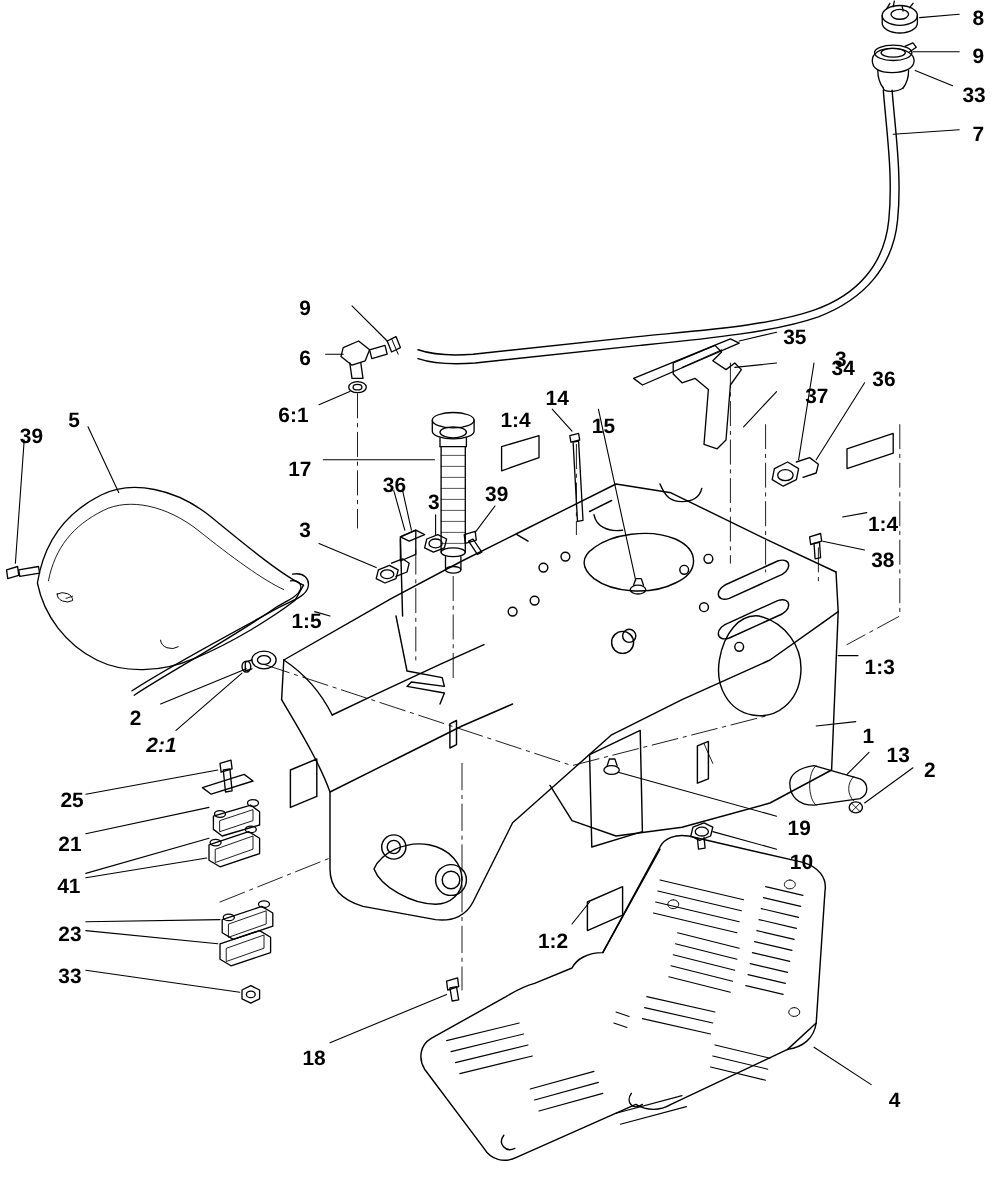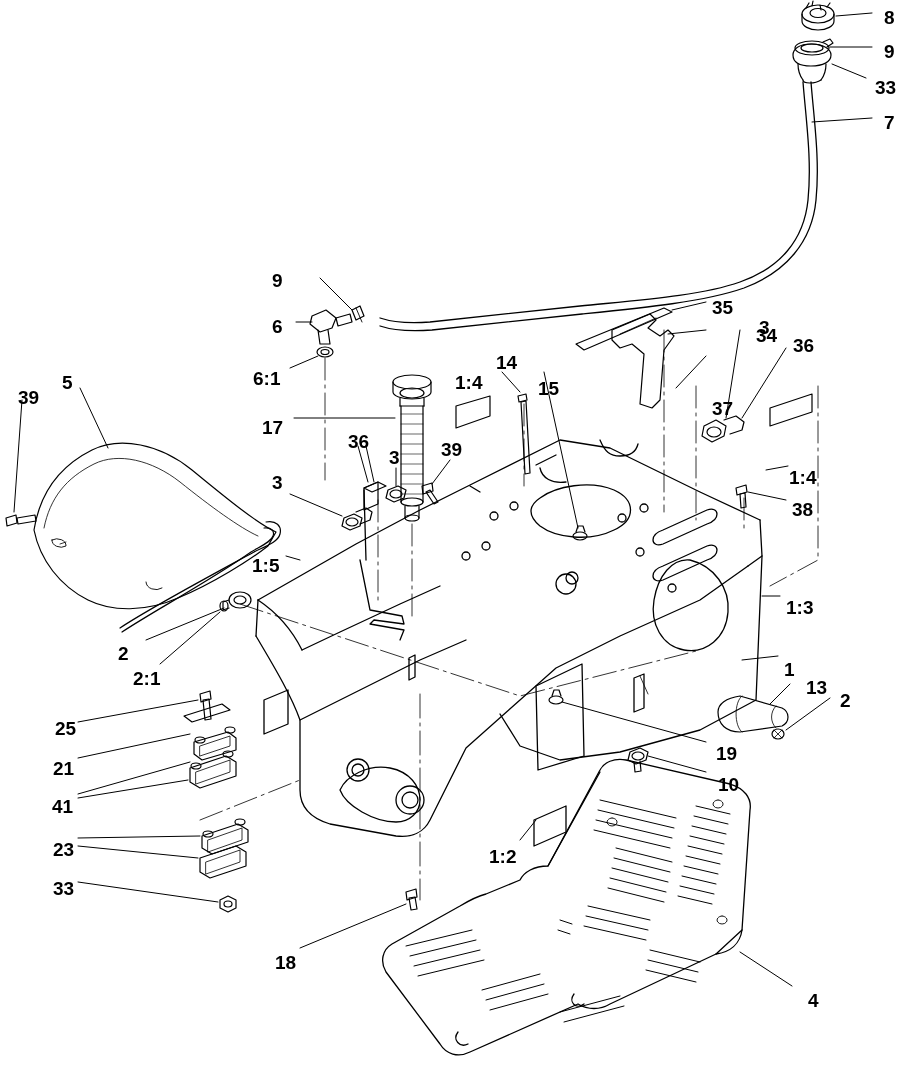--- a/index.html
+++ b/index.html
@@ -396,38 +396,38 @@
   <div class="callout" style="left:884px; top:8px;">8</div>
   <div class="callout" style="left:884px; top:42px;">9</div>
   <div class="callout" style="left:875px; top:78px;text-align:right;">33</div>
   <div class="callout" style="left:884px; top:113px;">7</div>
   <div class="callout" style="left:272px; top:271px;">9</div>
   <div class="callout" style="left:712px; top:298px;text-align:right;">35</div>
   <div class="callout" style="left:272px; top:317px;">6</div>
   <div class="callout" style="left:756px; top:326px;">34</div>
   <div class="callout" style="left:759px; top:318px;">3</div>
   <div class="callout" style="left:793px; top:336px;">36</div>
-  <div class="callout" style="left:712px; top:351px;margin-top:48px;">37</div>
+  <div class="callout" style="left:732px; top:351px;">37</div>
   <div class="callout" style="left:253px; top:369px;">6:1</div>
   <div class="callout" style="left:455px; top:373px;">1:4</div>
   <div class="callout" style="left:496px; top:353px;">14</div>
   <div class="callout" style="left:538px; top:353px;margin-top:26px;">15</div>
   <div class="callout" style="left:18px; top:388px;">39</div>
   <div class="callout" style="left:62px; top:373px;">5</div>
   <div class="callout" style="left:262px; top:418px;">17</div>
   <div class="callout" style="left:348px; top:432px;">36</div>
   <div class="callout" style="left:389px; top:448px;">3</div>
   <div class="callout" style="left:441px; top:440px;">39</div>
   <div class="callout" style="left:789px; top:468px;">1:4</div>
   <div class="callout" style="left:272px; top:473px;">3</div>
   <div class="callout" style="left:792px; top:500px;">38</div>
-  <div class="callout" style="left:252px; top:556px;">1:5</div>
+  <div class="callout" style="left:265px; top:556px;">1:5</div>
   <div class="callout" style="left:786px; top:598px;">1:3</div>
   <div class="callout" style="left:118px; top:644px;">2</div>
-  <div class="callout" style="left:133px; top:669px;">2:1</div>
+  <div class="callout" style="left:133px; top:669px;font-style:italic;">2:1</div>
   <div class="callout" style="left:784px; top:660px;">1</div>
   <div class="callout" style="left:806px; top:678px;">13</div>
   <div class="callout" style="left:840px; top:691px;">2</div>
   <div class="callout" style="left:55px; top:719px;">25</div>
   <div class="callout" style="left:716px; top:744px;">19</div>
   <div class="callout" style="left:53px; top:759px;">21</div>
   <div class="callout" style="left:718px; top:775px;text-align:center;">10</div>
   <div class="callout" style="left:52px; top:797px;">41</div>
   <div class="callout" style="left:53px; top:840px;">23</div>
   <div class="callout" style="left:489px; top:847px;">1:2</div>

